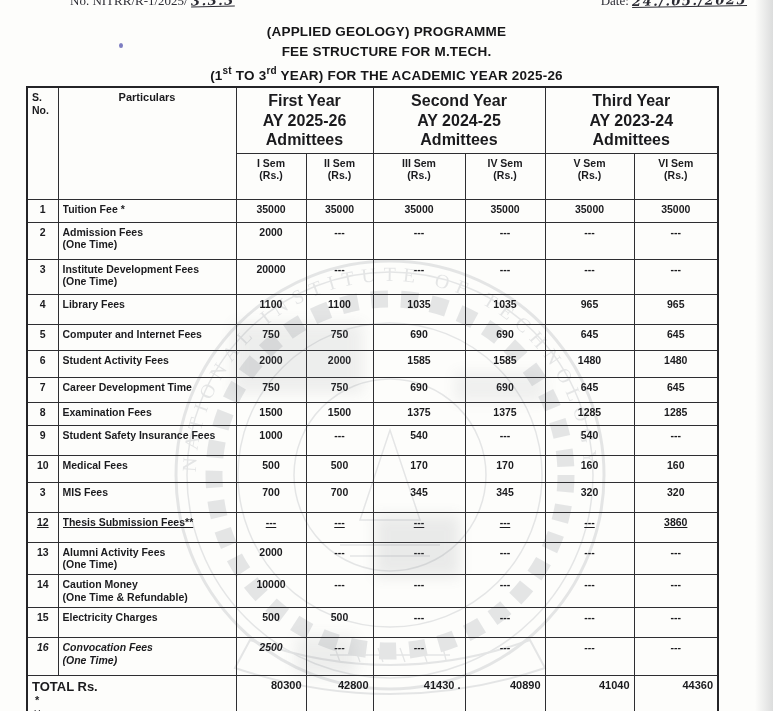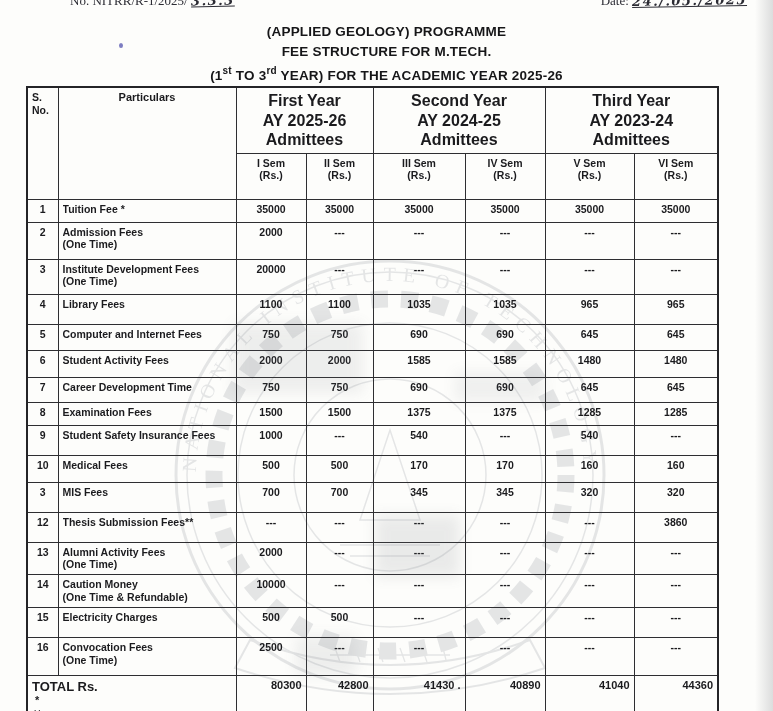--- a/index.html
+++ b/index.html
@@ -303,21 +303,21 @@
           <td class="c-part">
             <div>MIS Fees</div>
           </td>
           <td class="c-val">700</td>
           <td class="c-val">700</td>
           <td class="c-val">345</td>
           <td class="c-val">345</td>
           <td class="c-val">320</td>
           <td class="c-val">320</td>
         </tr>
-        <tr style="height: 30px;">
+        <tr style="height: 30px; text-decoration: underline;">
           <td class="c-sno">12</td>
           <td class="c-part">
             <div>Thesis Submission Fees**</div>
           </td>
           <td class="c-val">---</td>
           <td class="c-val">---</td>
           <td class="c-val">---</td>
           <td class="c-val">---</td>
           <td class="c-val">---</td>
           <td class="c-val">3860</td>
@@ -353,21 +353,21 @@
           <td class="c-part">
             <div>Electricity Charges</div>
           </td>
           <td class="c-val">500</td>
           <td class="c-val">500</td>
           <td class="c-val">---</td>
           <td class="c-val">---</td>
           <td class="c-val">---</td>
           <td class="c-val">---</td>
         </tr>
-        <tr style="height: 38px;">
+        <tr style="height: 38px; font-style: italic;">
           <td class="c-sno">16</td>
           <td class="c-part">
             <div>Convocation Fees</div>
             <div>(One Time)</div>
           </td>
           <td class="c-val">2500</td>
           <td class="c-val">---</td>
           <td class="c-val">---</td>
           <td class="c-val">---</td>
           <td class="c-val">---</td>

